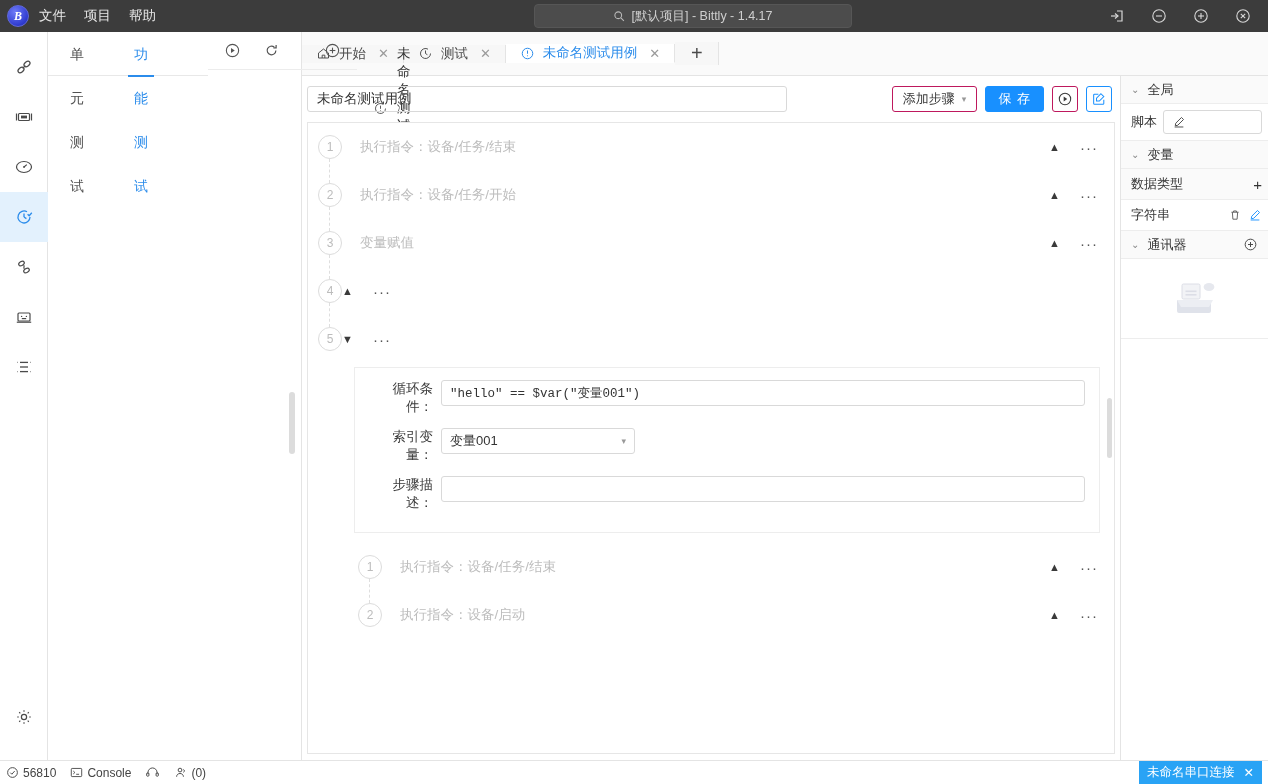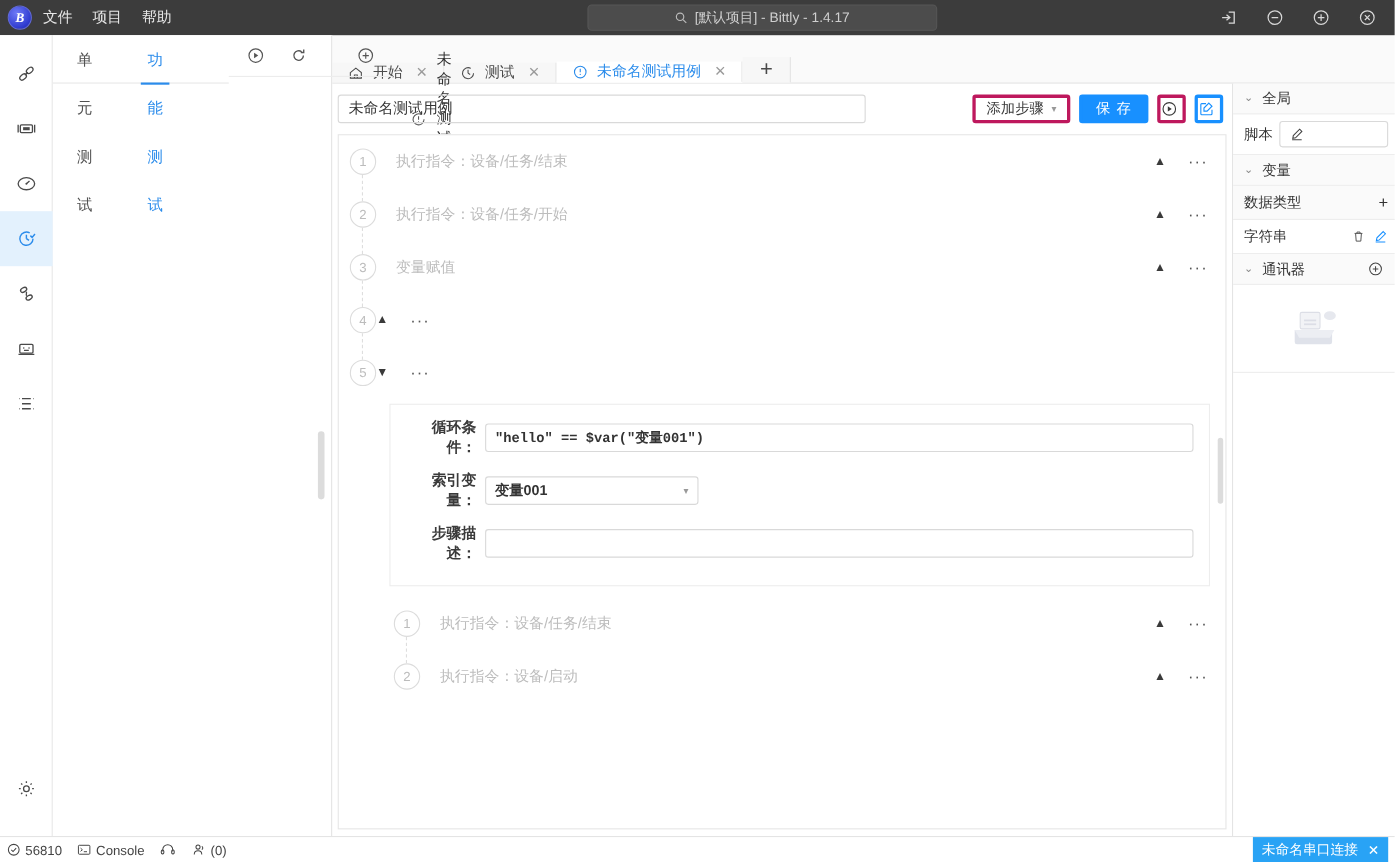--- a/index.html
+++ b/index.html
@@ -86,42 +86,42 @@
     display: flex; align-items: center; gap: 9px; padding: 7px 16px; font-size: 13.5px; color: #333;
   }
   .sb-item .ic { color: #555; display: flex; }
   .sidebar-scrollbar {
     position: absolute; left: 241px; top: 360px; width: 6px; height: 62px;
     background: #dcdcdc; border-radius: 3px;
   }
 
   
   .main { flex: 1 1 auto; display: flex; flex-direction: column; min-width: 0; background: #fff; }
-  .tabbar { height: 44px; display: flex; align-items: flex-end; background: #fafafa; border-bottom: 1px solid #e4e4e4; }
+  .tabbar { height: 44px; display: flex; align-items: center; background: #fafafa; border-bottom: 1px solid #e4e4e4; }
   .tab {
     display: flex; align-items: center; gap: 8px; padding: 0 14px;
     border-right: 1px solid #e4e4e4; font-size: 13.5px; color: #4a4a4a;
     background: #f7f7f7; max-width: 220px;
   }
   .tab.active { background: #fff; color: #2b8ceb; border-bottom: 1px solid #fff; }
   .tab .tclose { color: #9a9a9a; font-size: 13px; margin-left: 4px; }
   .tab .ticon { display: flex; }
   .tab-add { display: flex; align-items: center; justify-content: center; width: 44px; color: #4a4a4a; font-size: 20px; border-right: 1px solid #e4e4e4; background: #f7f7f7; }
 
   .editor-wrap { flex: 1 1 auto; display: flex; min-height: 0; }
   .editor { flex: 1 1 auto; display: flex; flex-direction: column; min-width: 0; position: relative; }
   .editor-head { display: flex; align-items: center; gap: 8px; padding: 10px 8px 10px 5px; }
   .title-input {
     flex: 0 0 480px; height: 26px; border: 1px solid #d9d9d9; border-radius: 3px;
     padding: 0 9px; font-size: 13.5px; color: #333; display: flex; align-items: center;
   }
   .head-spacer { flex: 1 1 auto; }
   .btn {
-    height: 26px; border: 3px solid #be185d; border-radius: 3px; background: #fff;
-    display: flex; align-items: center; justify-content: space-between; padding: 0 10px; font-size: 13px; color: #3a3a3a;
+    height: 26px; border: 1px solid #be185d; border-radius: 3px; background: #fff;
+    display: flex; align-items: center; justify-content: center; padding: 0 10px; font-size: 13px; color: #3a3a3a;
     gap: 7px;
   }
   .btn.primary { background: #1890ff; border-color: #1890ff; color: #fff; letter-spacing: 1px; padding: 0 12px; }
   .btn.icon-only { width: 26px; padding: 0; }
   .btn.icon-only.act { border-color: #1890ff; color: #1890ff; }
   .caret { font-size: 9px; color: #999; }
 
   .steps-pane {
     flex: 1 1 auto; border: 1px solid #e6e6e6; margin: 0 5px 6px 5px; overflow: hidden;
     position: relative; background: #fff;
@@ -140,21 +140,21 @@
   .tri { font-size: 11px; line-height: 1; }
   .dots { font-size: 15px; letter-spacing: 1px; line-height: 1; color: #555; }
   .connector {
     position: absolute; left: 21px; width: 1px; border-left: 1px dashed #dedede;
     top: 36px; height: 24px; z-index: 1;
   }
 
   .step-body {
     margin: 4px 14px 10px 46px; border: 1px solid #ededed; background: #fff; padding: 12px 14px 8px 14px;
   }
-  .form-row { display: flex; align-items: center; margin-bottom: 12px; font-weight: bold; }
+  .form-row { display: flex; align-items: flex-start; margin-bottom: 12px; }
   .form-label { width: 72px; text-align: right; padding-right: 8px; font-size: 13.5px; color: #3a3a3a; flex: 0 0 72px; }
   .form-ctl {
     height: 26px; border: 1px solid #d9d9d9; border-radius: 3px; background: #fff;
     display: flex; align-items: center; padding: 0 8px; font-size: 13px; color: #333;
   }
   .form-ctl.full { flex: 1 1 auto; }
   .form-ctl.select { width: 194px; justify-content: space-between; }
   .mono { font-family: "Liberation Mono", "DejaVu Sans Mono", monospace; font-size: 12.5px; }
 
   .substeps { margin: 0 0 0 40px; }

